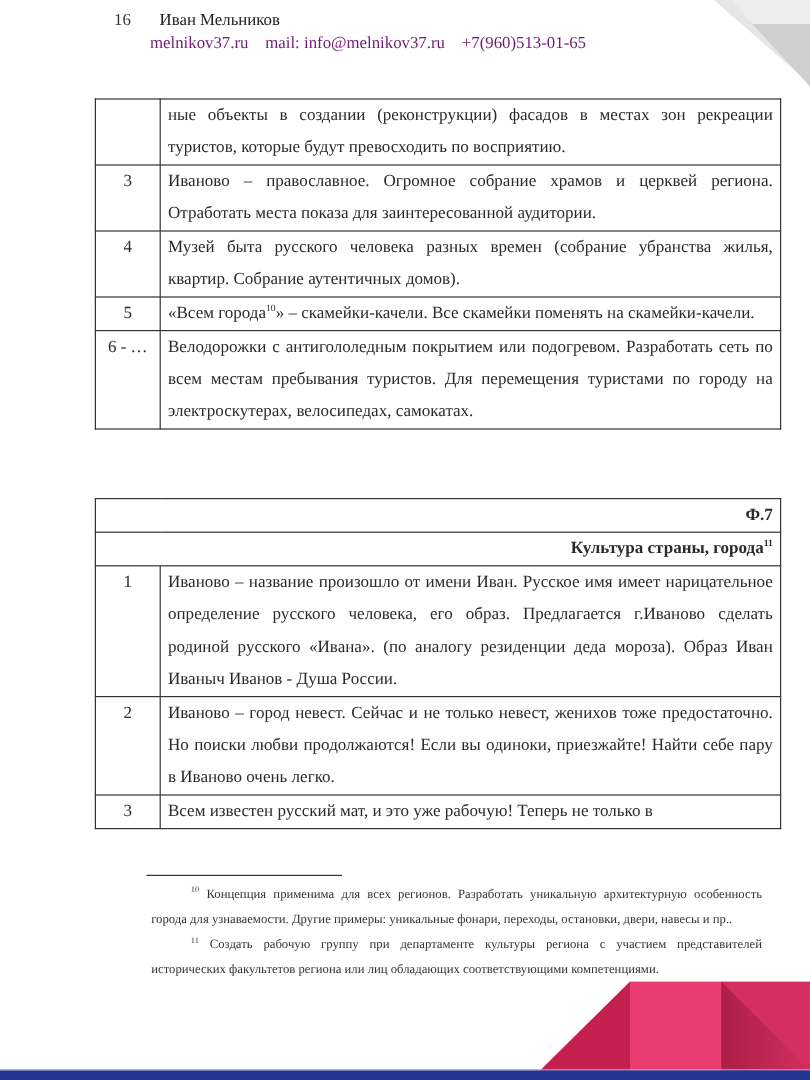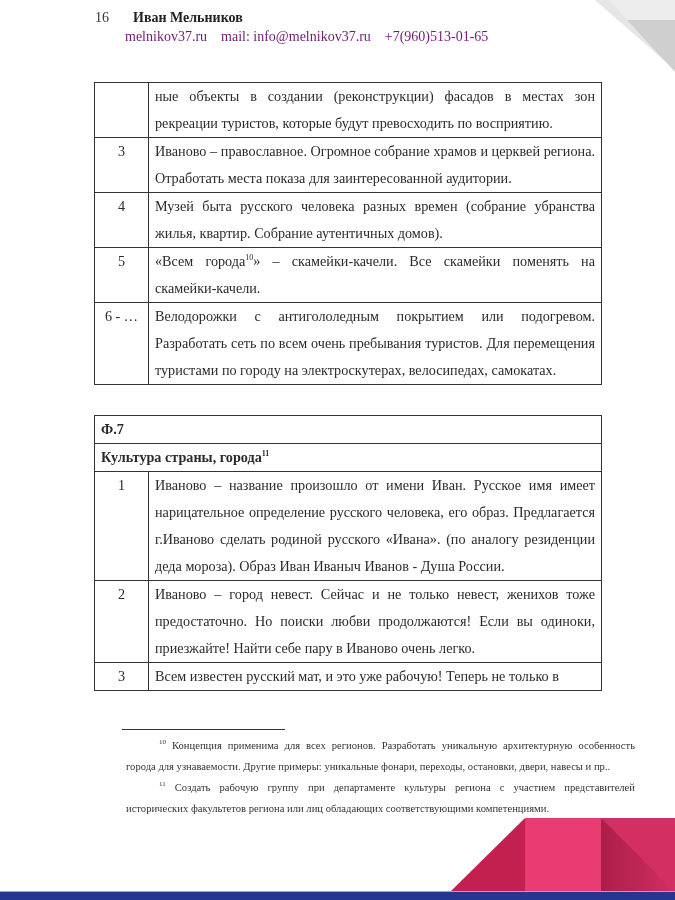--- a/index.html
+++ b/index.html
@@ -1,27 +1,27 @@
 <!DOCTYPE html>
 <html><head>
 <meta charset="utf-8">
 <style>
   html, body { margin: 0; padding: 0; }
   body { width: 675px; height: 900px; background: #ffffff; position: relative; overflow: hidden;
          font-family: "Liberation Serif", "DejaVu Serif", serif; color: #2a2a2a; }
   .corner-deco { position: absolute; top: 0; right: 0; width: 110px; height: 90px; }
   .header { position: absolute; top: 8px; left: 0; width: 675px; }
   .page-num { position: absolute; left: 95px; top: 2px; font-size: 14px; color: #333; }
-  .author { position: absolute; left: 133px; top: 2px; font-size: 14px; font-weight: bold; color: #222; }
+  .author { position: absolute; left: 133px; top: 2px; font-size: 14px; font-weight: normal; color: #222; }
   .contacts { position: absolute; left: 125px; top: 21px; font-size: 14px; color: #701a75; white-space: pre; }
-  table.doc { position: absolute; left: 94px; width: 508px; border-collapse: collapse; font-size: 14.2px; }
+  table.doc { position: absolute; left: 79px; width: 572px; border-collapse: collapse; font-size: 14.2px; }
   table.doc td { border: 1px solid #333; vertical-align: top; padding: 0 6px 0 6px; line-height: 27px; }
   td.num { width: 41px; text-align: center; padding: 0 4px; }
   td.txt { text-align: justify; text-align-last: left; }
-  td.hd { text-align: left; font-weight: bold; line-height: 27px; margin-left: 12px; }
+  td.hd { text-align: right; font-weight: bold; line-height: 27px; margin-left: 12px; }
   #t1 { top: 82px; }
   #t2 { top: 415px; }
   sup { font-size: 8px; vertical-align: super; line-height: 0; }
   .fn-rule { position: absolute; left: 122px; top: 729px; width: 163px; height: 1px; background: #333; }
   .footnotes { position: absolute; left: 90px; top: 735px; width: 545px; font-size: 10.6px; color: #333; line-height: 21px; }
   .fn { text-indent: 33px; text-align: justify; text-align-last: left; margin-left: 36px; }
   .fn sup { font-size: 7px; }
   .bottom-deco { position: absolute; left: 0; top: 810px; width: 675px; height: 90px; }
 </style>
 </head>
@@ -52,21 +52,21 @@
   <tr>
     <td class="num">4</td>
     <td class="txt">Музей быта русского человека разных времен (собрание убранства жилья, квартир. Собрание аутентичных домов).</td>
   </tr>
   <tr>
     <td class="num">5</td>
     <td class="txt"><span>«Всем города</span><sup>10</sup><span>» – скамейки-качели. Все скамейки поменять на скамейки-качели.</span></td>
   </tr>
   <tr>
     <td class="num">6 - …</td>
-    <td class="txt">Велодорожки с антигололедным покрытием или подогревом. Разработать сеть по всем очень пребывания туристов. Для перемещения туристами по городу на электроскутерах, велосипедах, самокатах.</td>
+    <td class="txt">Велодорожки с антигололедным покрытием или подогревом. Разработать сеть по всем местам пребывания туристов. Для перемещения туристами по городу на электроскутерах, велосипедах, самокатах.</td>
   </tr>
 </tbody>
   </table>
 
 <table class="doc" id="t2">
   <tbody>
       <tr>
     <td class="hd" colspan="2">Ф.7</td>
   </tr>
   <tr>

